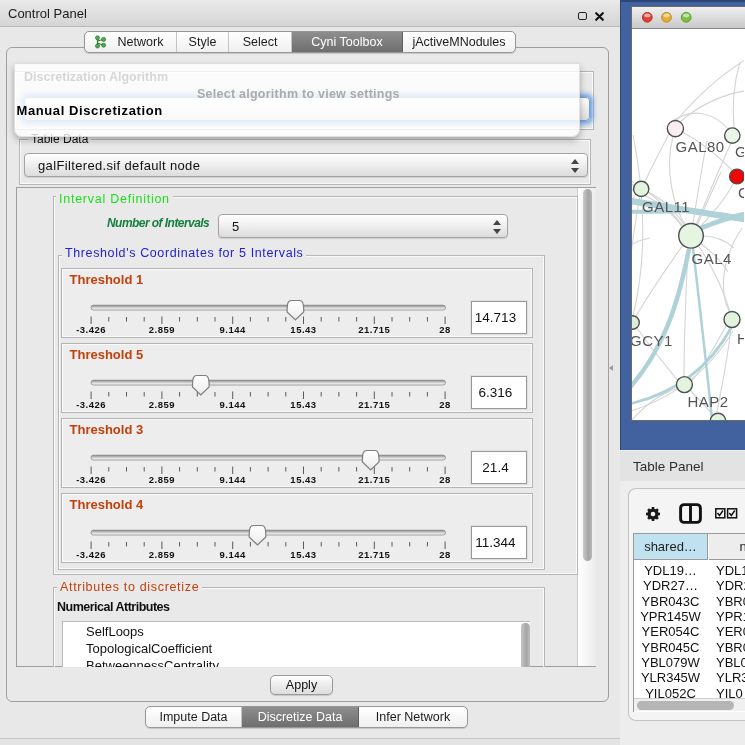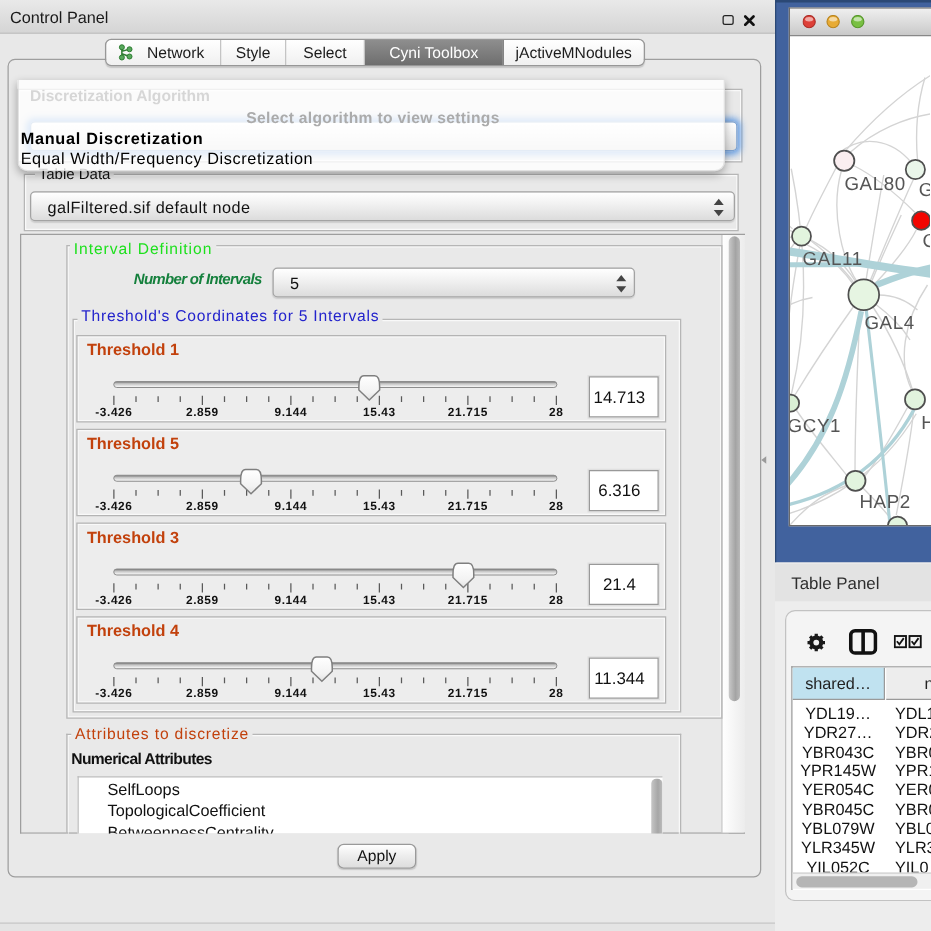--- a/index.html
+++ b/index.html
@@ -75,21 +75,20 @@
         <div class="arr-up"></div>
         <div class="arr-dn"></div>
       </div>
   </div>
 
   <div class="abs" style="left:14px;top:64px;width:564px;height:72px;background:rgba(255,255,255,0.80);
      border:1px solid rgba(200,200,200,0.5);border-top:none;border-radius:0 0 8px 8px;
      box-shadow:0 3px 7px rgba(0,0,0,0.30);">
     <div class="abs" style="left:182px;top:23px;font-size:12.5px;font-weight:bold;color:#ababab;letter-spacing:0.25px;">Select algorithm to view settings</div>
     <div class="abs" style="left:1.5px;top:39px;font-size:13px;font-weight:bold;color:#000;letter-spacing:0.6px;">Manual Discretization</div>
-    <div class="abs" style="left:1.5px;top:55px;font-size:13px;color:#000;letter-spacing:0.48px;">Equal Width/Frequency Discretization</div>
   </div>
 
   <div class="abs" style="left:16px;top:187px;width:580px;height:480px;border:1px solid #9e9e9e;background:#e9e9e9;box-sizing:border-box;"></div>
 
   <div class="abs" style="left:577px;top:188px;width:18px;height:478px;background:linear-gradient(90deg,#ffffff,#ececec);border-left:1px solid #cccccc;"></div>
   <div class="abs" style="left:583px;top:189px;width:9px;height:372px;border-radius:4.5px;background:linear-gradient(90deg,#c9c9c9,#a4a4a4 60%,#b8b8b8);"></div>
 
   <div class="groupbox" style="left:52.5px;top:196px;width:523px;height:377px;"></div>
   <div class="grouplabel" style="left:56px;top:192px;color:#1de01d;letter-spacing:0.75px;">Interval Definition</div>
 
@@ -307,20 +306,25 @@
     <div style="font-size:13px;color:#111;padding-left:23px;line-height:17px;padding-top:1px;">SelfLoops<br>TopologicalCoefficient<br>BetweennessCentrality</div>
     <div class="abs" style="left:458px;top:1px;width:8.5px;height:60px;border-radius:4px;background:linear-gradient(90deg,#c6c6c6,#a6a6a6 60%,#bdbdbd);"></div>
   </div>
 
   <div class="abs" style="left:17px;top:667px;width:566px;height:33px;background:#e9e9e9;"></div>
 
   <div class="abs" style="left:270px;top:675px;width:61px;height:18px;border:1px solid #9a9a9a;border-radius:5px;
      background:linear-gradient(#ffffff,#eeeeee 45%,#dddddd);text-align:center;line-height:19px;font-size:12.5px;color:#111;
      box-shadow:0 1px 1px rgba(0,0,0,0.15);">Apply</div>
 
+  <div class="tabseg" style="left:145px;top:706px;height:20px;">
+    <div class="tab" style="width:96px;line-height:20px;">Impute Data</div>
+    <div class="tab sel" style="width:117px;line-height:20px;">Discretize Data</div>
+    <div class="tab" style="width:108px;line-height:20px;">Infer Network</div>
+  </div>
 
   <div class="abs" style="left:609px;top:365px;width:0;height:0;border-top:3.5px solid transparent;border-bottom:3.5px solid transparent;border-right:4.5px solid #9a9a9a;"></div>
 
   <div class="abs" style="left:0;top:738px;width:620px;height:7px;background:#e4e4e4;border-top:1px solid #c6c6c6;"></div>
 </div>
 
 <div class="abs" style="left:620px;top:0;width:125px;height:450px;background:#41629e;border-top:2px solid #2b4875;border-left:1px solid #2b4875;box-sizing:border-box;"></div>
 
 <div class="abs" style="left:631px;top:6px;width:114px;height:414.5px;background:#fff;border:1px solid #6a6a6a;border-right:none;box-sizing:border-box;">
   <div class="abs" style="left:0;top:0;width:113px;height:21px;background:linear-gradient(#efefef,#c9c9c9);border-bottom:1px solid #888;">

